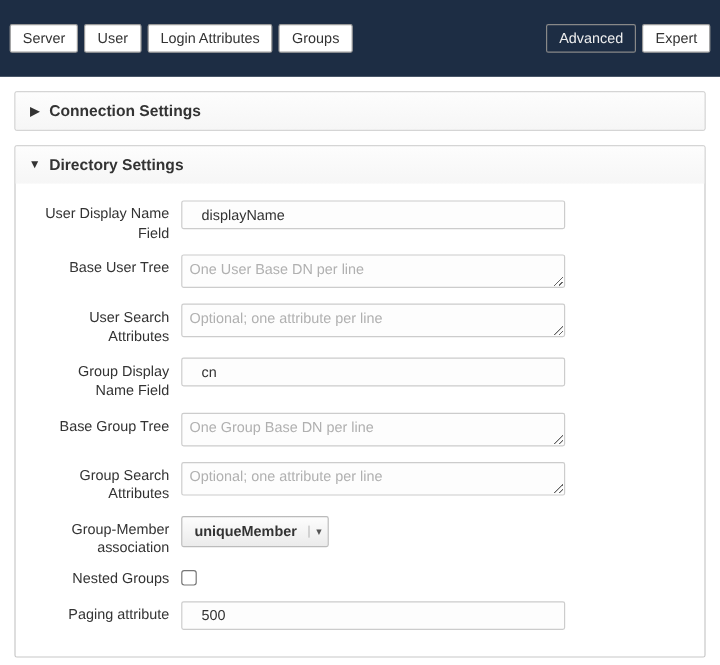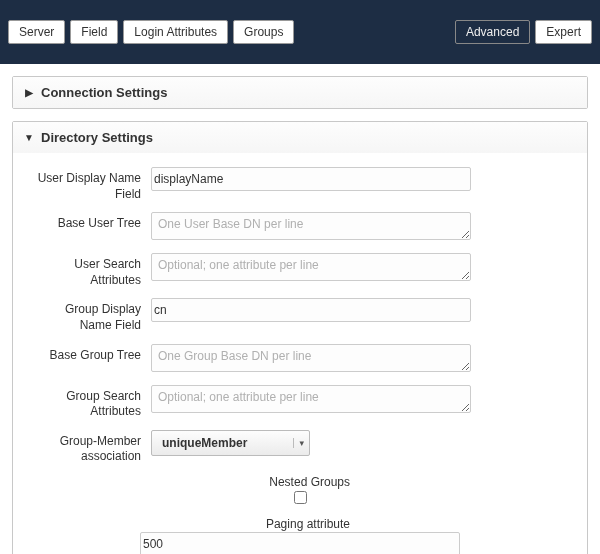--- a/index.html
+++ b/index.html
@@ -61,33 +61,33 @@
     margin-right:6px;
   }
   .panel-body {
     padding:14px 18px 12px 18px;
   }
   .row {
     display:flex;
     align-items:flex-start;
     margin-bottom:10px;
   }
-  .row.baseline { align-items:center;flex-direction:column; }
+  .row.baseline { align-items:center; }
   .lbl {
     width:120px;
     text-align:right;
     padding-right:10px;
     padding-top:4px;
     color:#333;
     line-height:1.3;
   }
   .field { flex:1; }
   input[type=text]{
     width:320px;
-    padding:4px 2px;
+    padding:4px 16px;
     border:1px solid #ccc;
     border-radius:2px;
     font-size:12px;
     color:#333;
     background:#fdfdfd;
   }
   textarea {
     width:320px;
     height:28px;
     padding:4px 6px;
@@ -100,42 +100,41 @@
     font-family:inherit;
   }
   textarea::placeholder, input::placeholder { color:#b0b0b0; }
   .select-wrap {
     display:inline-flex;
     align-items:center;
     border:1px solid #bbb;
     border-radius:2px;
     background:linear-gradient(#fdfdfd,#ebebeb);
     height:26px;
-    gap:36px;
   }
   .select-wrap .sel-val {
     padding:0 10px;
     font-weight:bold;
     font-size:12px;
   }
   .select-wrap .sel-btn {
     width:16px;
     text-align:center;
     border-left:1px solid #bbb;
     font-size:9px;
     color:#555;
   }
   input[type=checkbox]{ margin:0; }
 </style>
 </head>
 <body>
 
 <div class="topbar">
   <div class="tab">Server</div>
-  <div class="tab">Field</div>
+  <div class="tab">User</div>
   <div class="tab">Login Attributes</div>
   <div class="tab">Groups</div>
   <div class="spacer"></div>
   <div class="tab dark">Advanced</div>
   <div class="tab">Expert</div>
 </div>
 
 <div class="content">
 
   <div class="panel">

